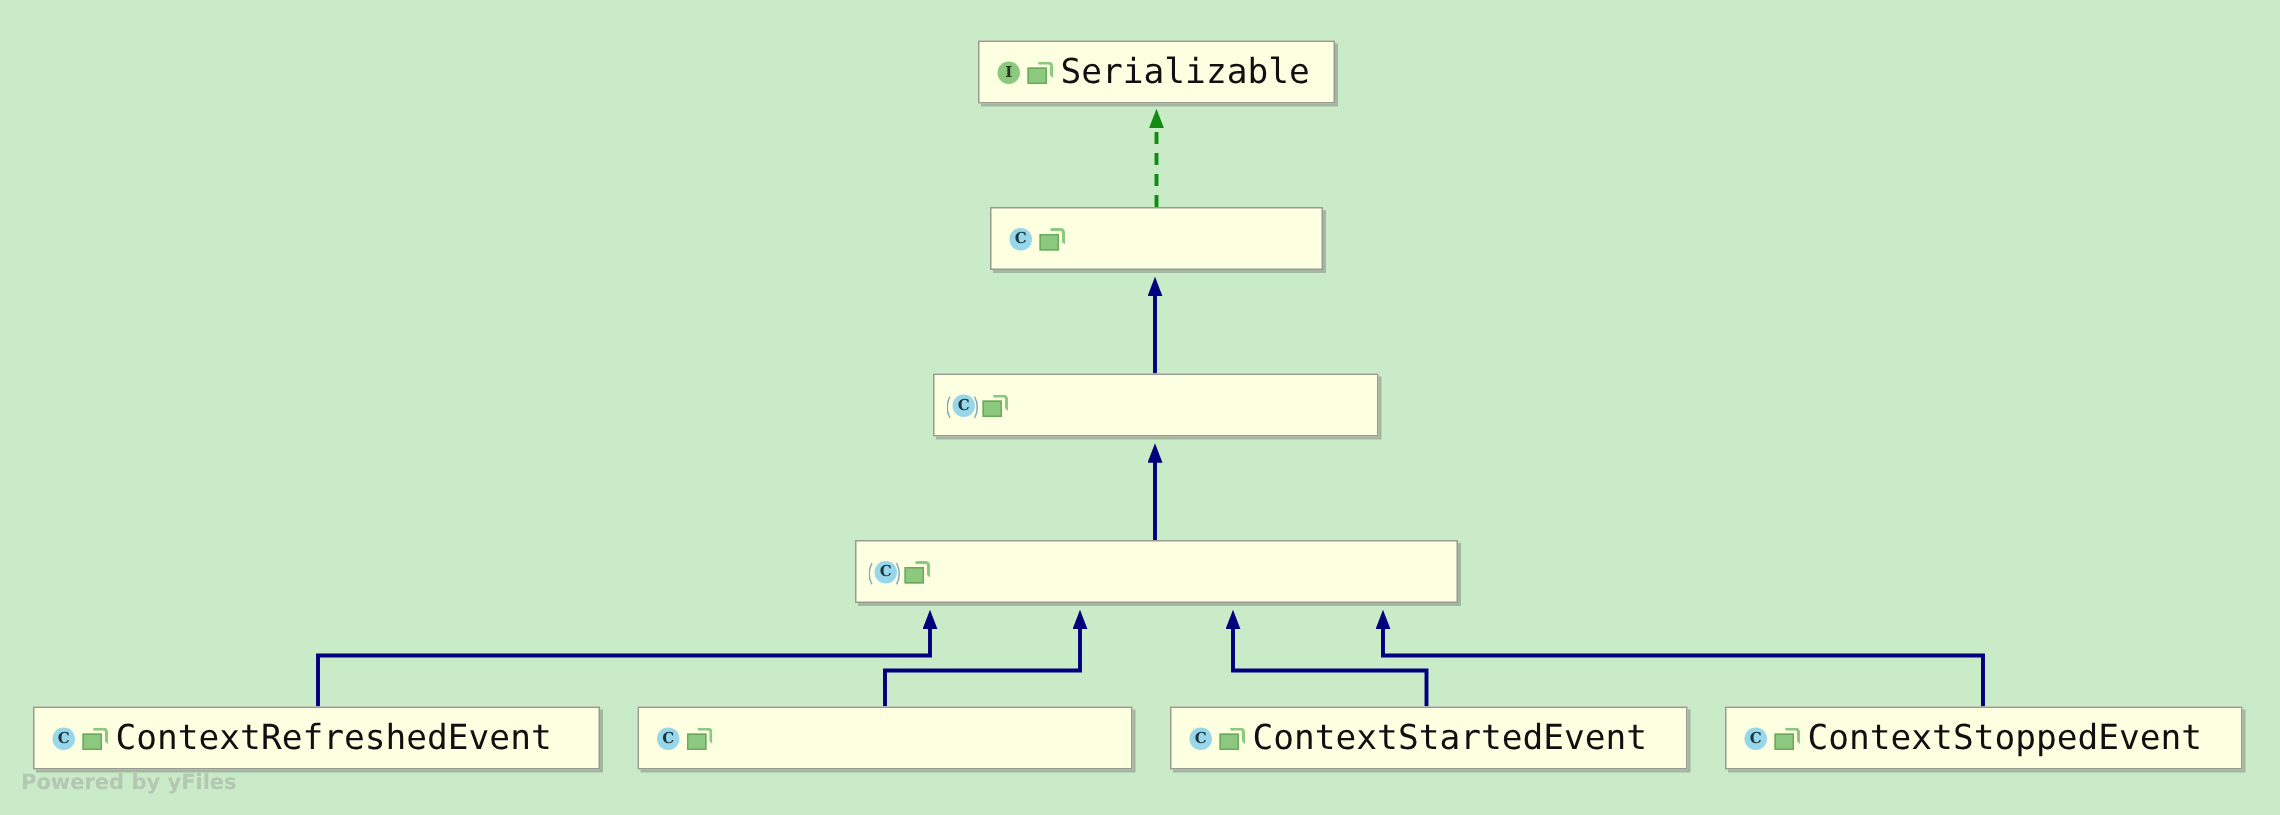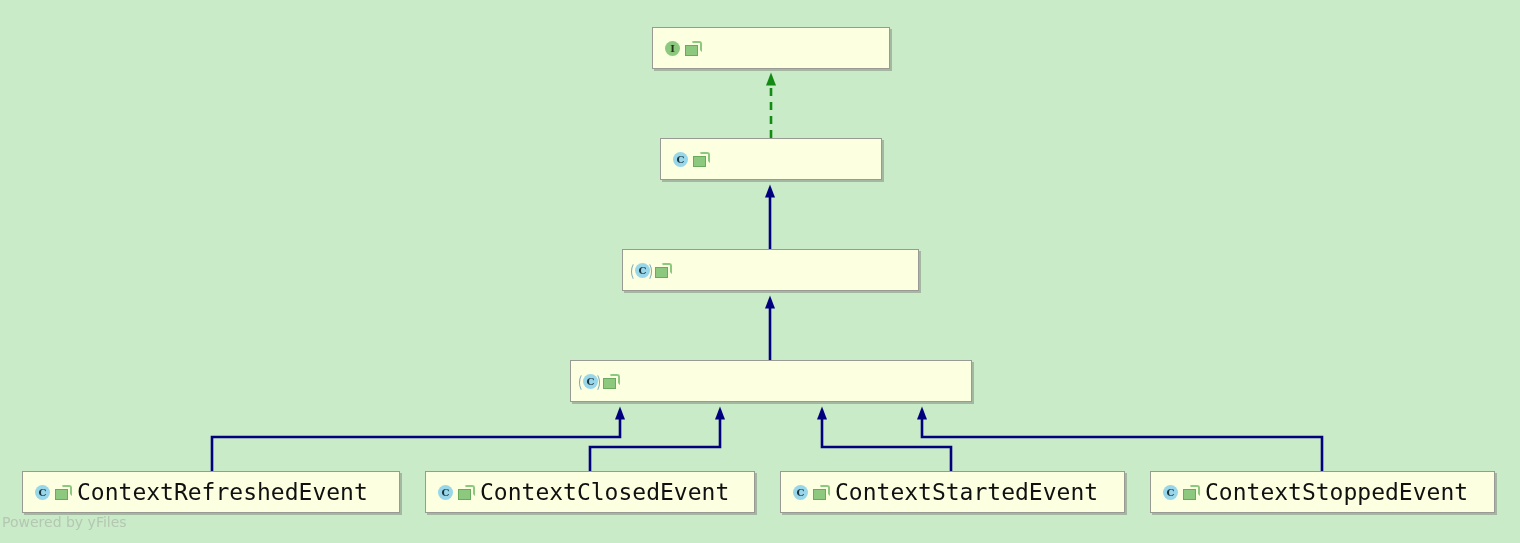--- a/index.html
+++ b/index.html
@@ -140,27 +140,28 @@
     height: 7px;
     border: 2px solid #8cc97f;
     border-bottom-color: transparent;
     border-left-color: transparent;
     border-radius: 3px 3px 0 0;
   }
 
   
   #watermark {
     position: absolute;
-    left: 2px;
+    left: 14px;
     top: 514px;
     z-index: 3;
     font-family: "DejaVu Sans", "Liberation Sans", sans-serif;
     font-size: 14px;
     color: #b4c7b2;
     user-select: none;
+    font-weight: bold;
   }
 </style>
 </head>
 <body>
 
 <div id="diagram">
 
   <svg id="edges" viewBox="0 0 1520 543" width="1520" height="543" xmlns="http://www.w3.org/2000/svg">
     <defs>
       <marker id="arrow-green" markerWidth="14" markerHeight="14" refX="1.5" refY="5" orient="auto" markerUnits="userSpaceOnUse">
@@ -201,20 +202,21 @@
   </svg>
 
   <div class="node" style="left:652px; top:27px; width:238px;">
     <span class="badge iface">
       <span class="disc">I</span>
     </span>
     <span class="lock">
       <span class="shackle"></span>
         <span class="body"></span>
     </span>
+    <span class="node-label">Serializable</span>
   </div>
 
   <div class="node" style="left:660px; top:138px; width:222px;">
     <span class="badge cls">
       <span class="disc">C</span>
     </span>
     <span class="lock">
       <span class="shackle"></span>
         <span class="body"></span>
     </span>
@@ -252,21 +254,20 @@
   </div>
 
   <div class="node" style="left:425px; top:471px; width:330px;">
     <span class="badge cls">
       <span class="disc">C</span>
     </span>
     <span class="lock">
       <span class="shackle"></span>
         <span class="body"></span>
     </span>
-    <span class="node-label">ContextClosedEvent</span>
   </div>
 
   <div class="node" style="left:780px; top:471px; width:345px;">
     <span class="badge cls">
       <span class="disc">C</span>
     </span>
     <span class="lock">
       <span class="shackle"></span>
         <span class="body"></span>
     </span>

